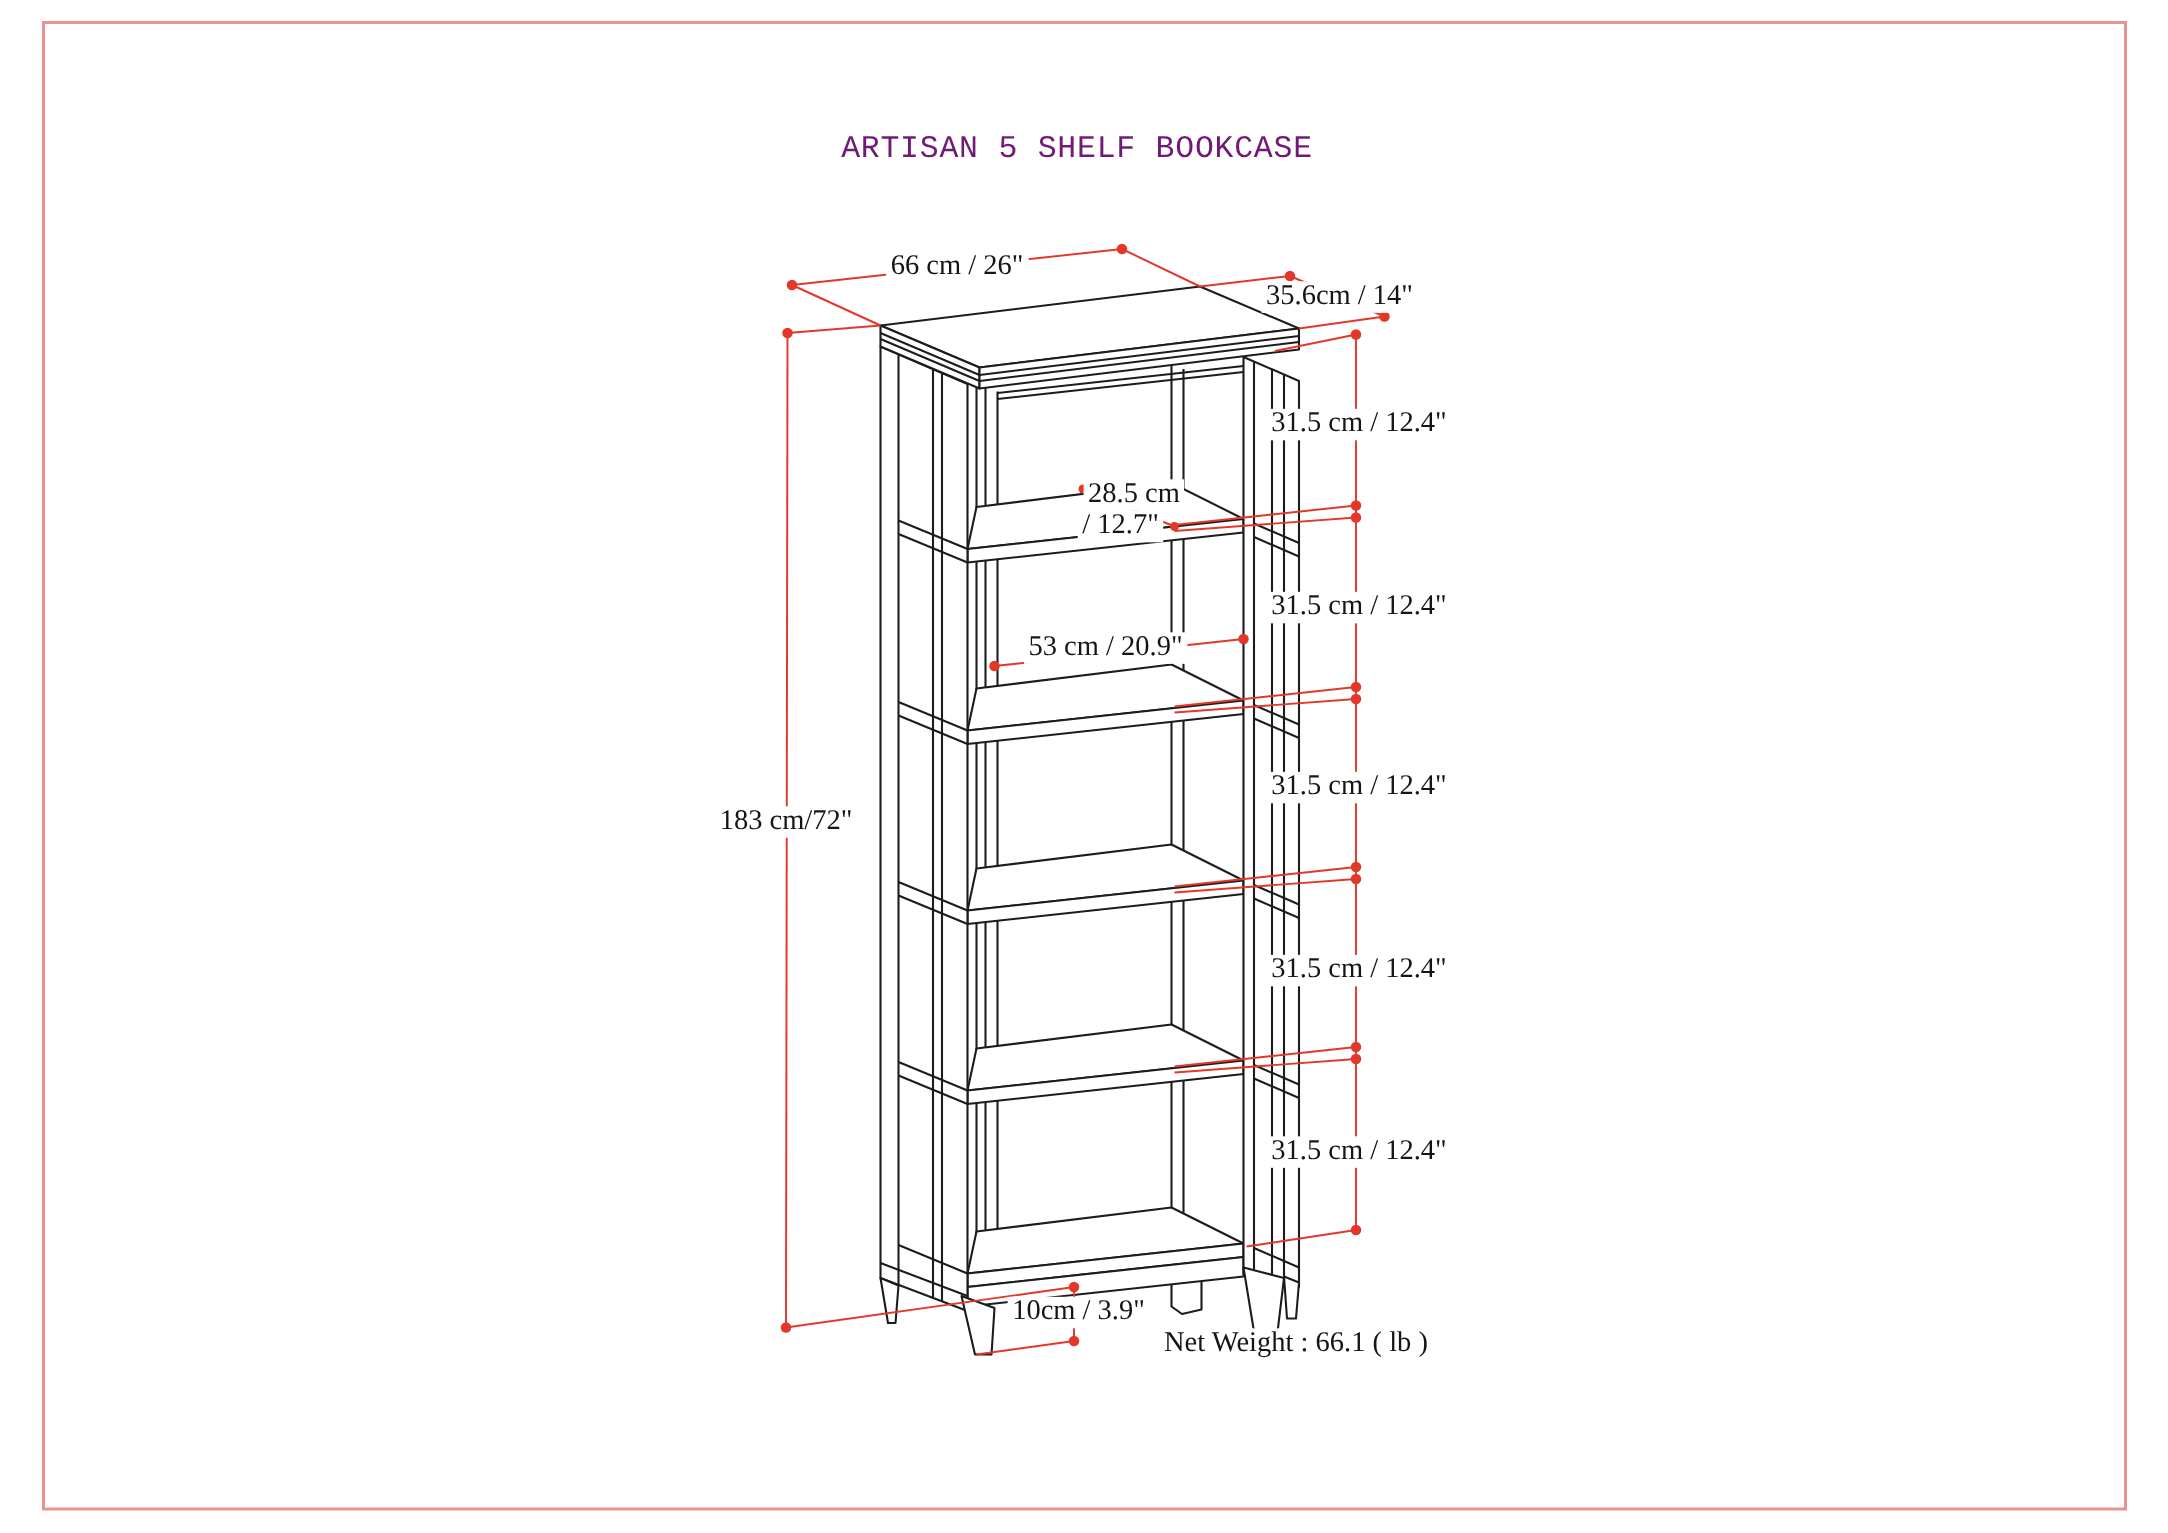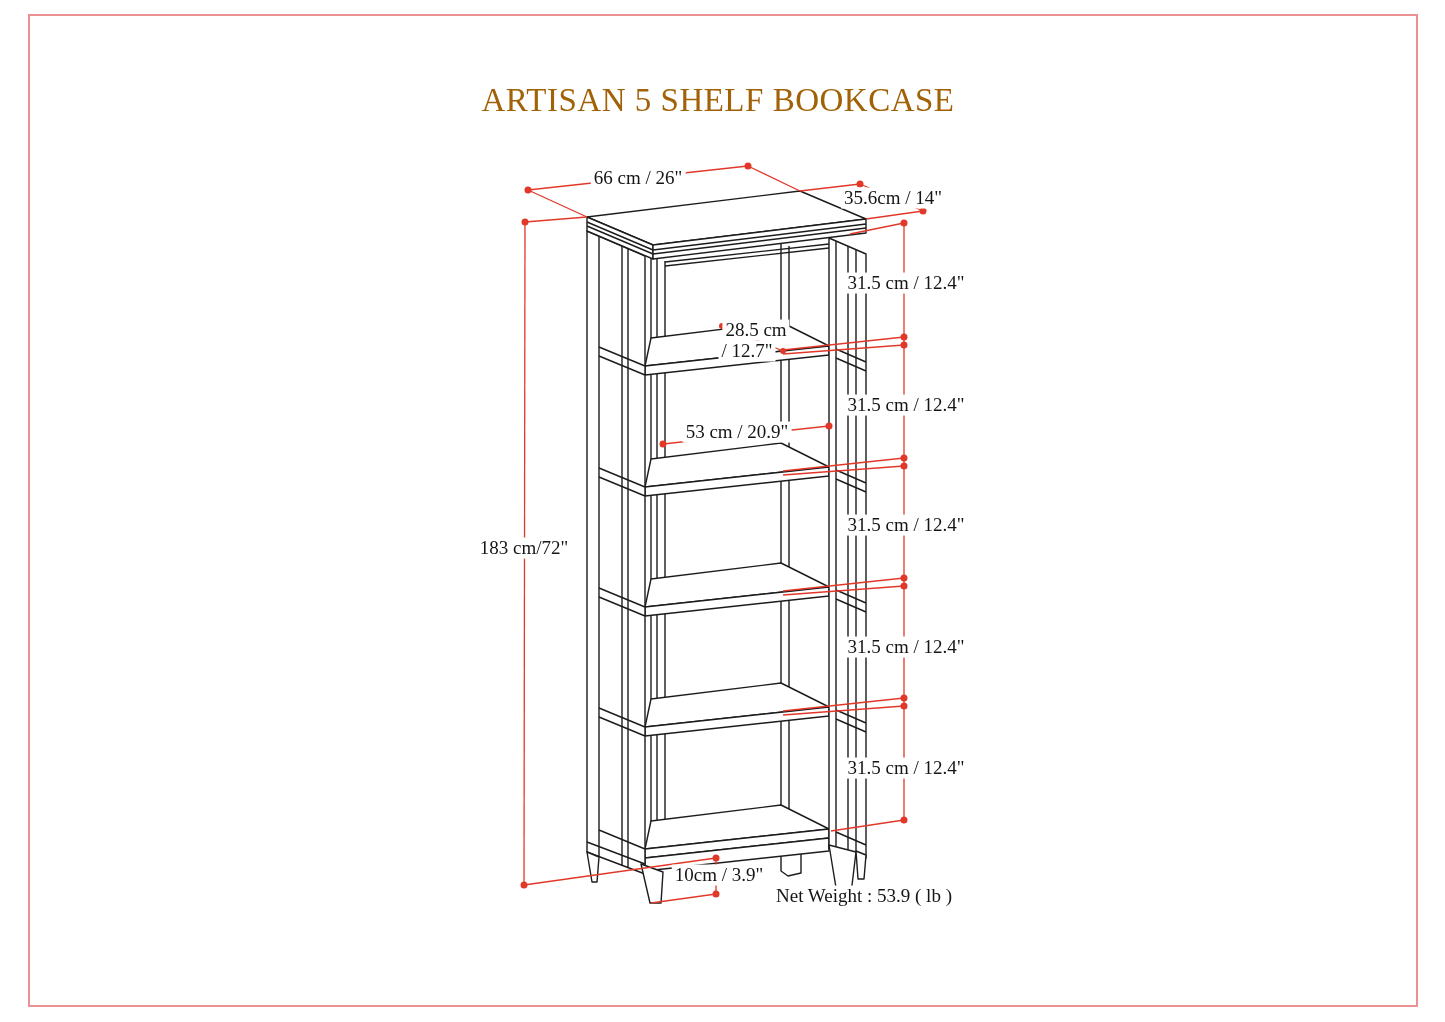--- a/index.html
+++ b/index.html
@@ -1,21 +1,21 @@
 <!DOCTYPE html>
 <html><head>
 <meta charset="utf-8">
 <style>
   html,body{margin:0;padding:0;background:#ffffff;}
   #stage{position:relative;width:1445px;height:1022px;background:#ffffff;overflow:hidden;
          font-family:"Liberation Serif",serif;color:#151515;}
   #frame{position:absolute;left:28px;top:14px;width:1386px;height:989px;
          border:2px solid #ec9191;}
   #title{position:absolute;left:718px;top:100px;transform:translate(-50%,-50%);
-         font-size:33px;letter-spacing:.5px;white-space:nowrap;color:#a16207;}
+         font-size:21px;letter-spacing:.5px;white-space:nowrap;color:#701a75;font-family:Liberation Mono, monospace;}
   svg{position:absolute;left:0;top:0;}
   .dim-label{position:absolute;transform:translate(-50%,-50%);background:#ffffff;
              padding:0 3px;font-size:19px;white-space:nowrap;color:#151515;line-height:1.1;}
   .blk{stroke:#1c1c1c;stroke-width:1.4;fill:none;stroke-linejoin:round;}
   .blkf{stroke:#1c1c1c;stroke-width:1.4;fill:#ffffff;stroke-linejoin:round;}
   .red{stroke:#e2382a;stroke-width:1.3;fill:none;}
   .dot{fill:#e2382a;stroke:none;}
 </style>
 </head>
 <body>
@@ -179,14 +179,14 @@
   <div class="dim-label" style="left:906px;top:405px">31.5 cm / 12.4"</div>
   <div class="dim-label" style="left:906px;top:525px">31.5 cm / 12.4"</div>
   <div class="dim-label" style="left:906px;top:647px">31.5 cm / 12.4"</div>
   <div class="dim-label" style="left:906px;top:768px">31.5 cm / 12.4"</div>
 
   <div class="dim-label" style="left:756px;top:330px">28.5 cm</div>
   <div class="dim-label" style="left:747px;top:351px">/ 12.7"</div>
 
   <div class="dim-label" style="left:737px;top:432px">53 cm / 20.9"</div>
   <div class="dim-label" style="left:719px;top:875px">10cm / 3.9"</div>
-  <div class="dim-label" style="left:864px;top:896px">Net Weight : 53.9 ( lb )</div>
+  <div class="dim-label" style="left:864px;top:896px">Net Weight : 66.1 ( lb )</div>
 </div>
 
 </body></html>

